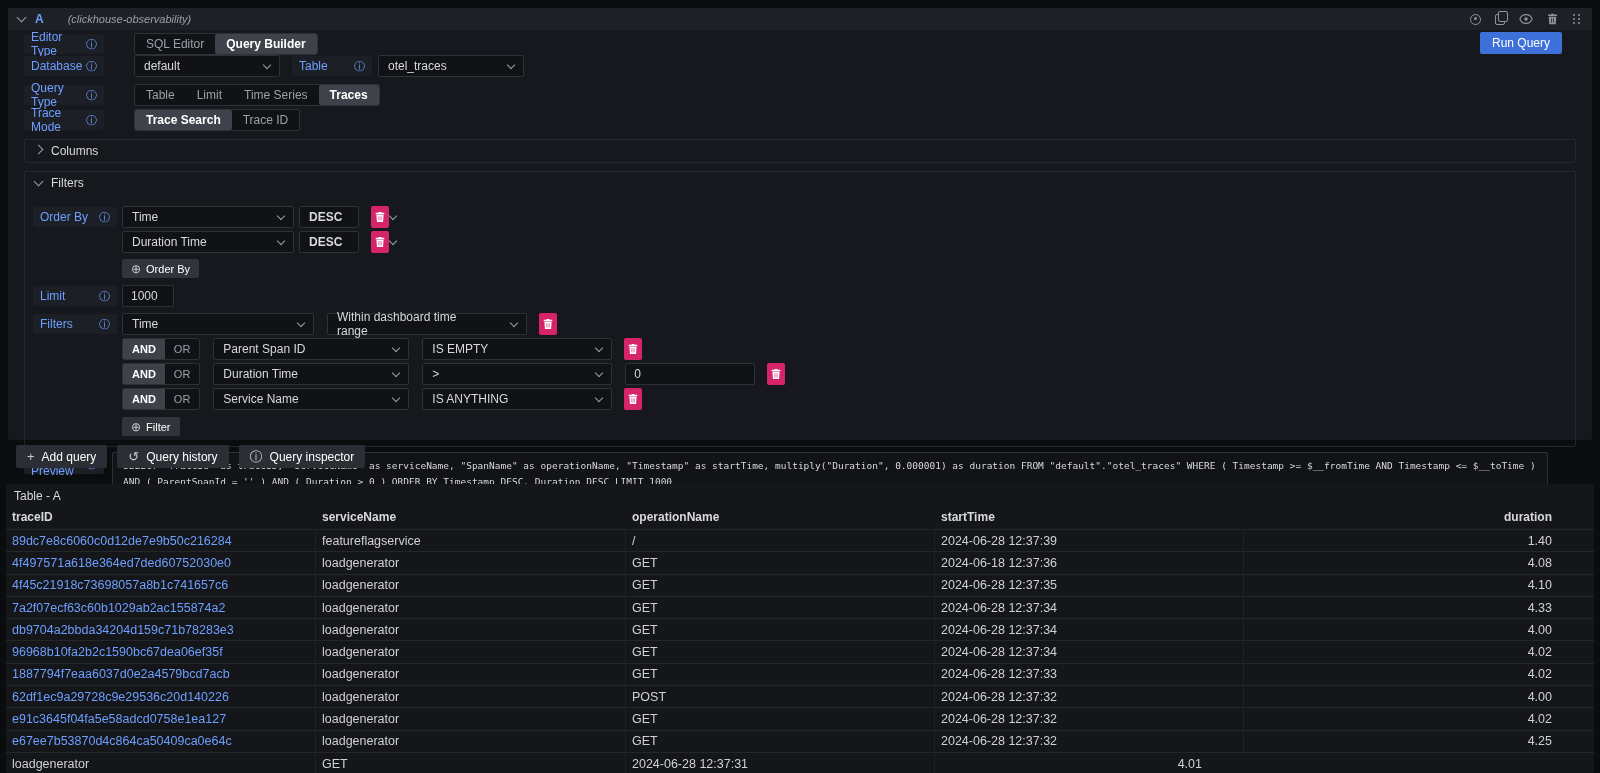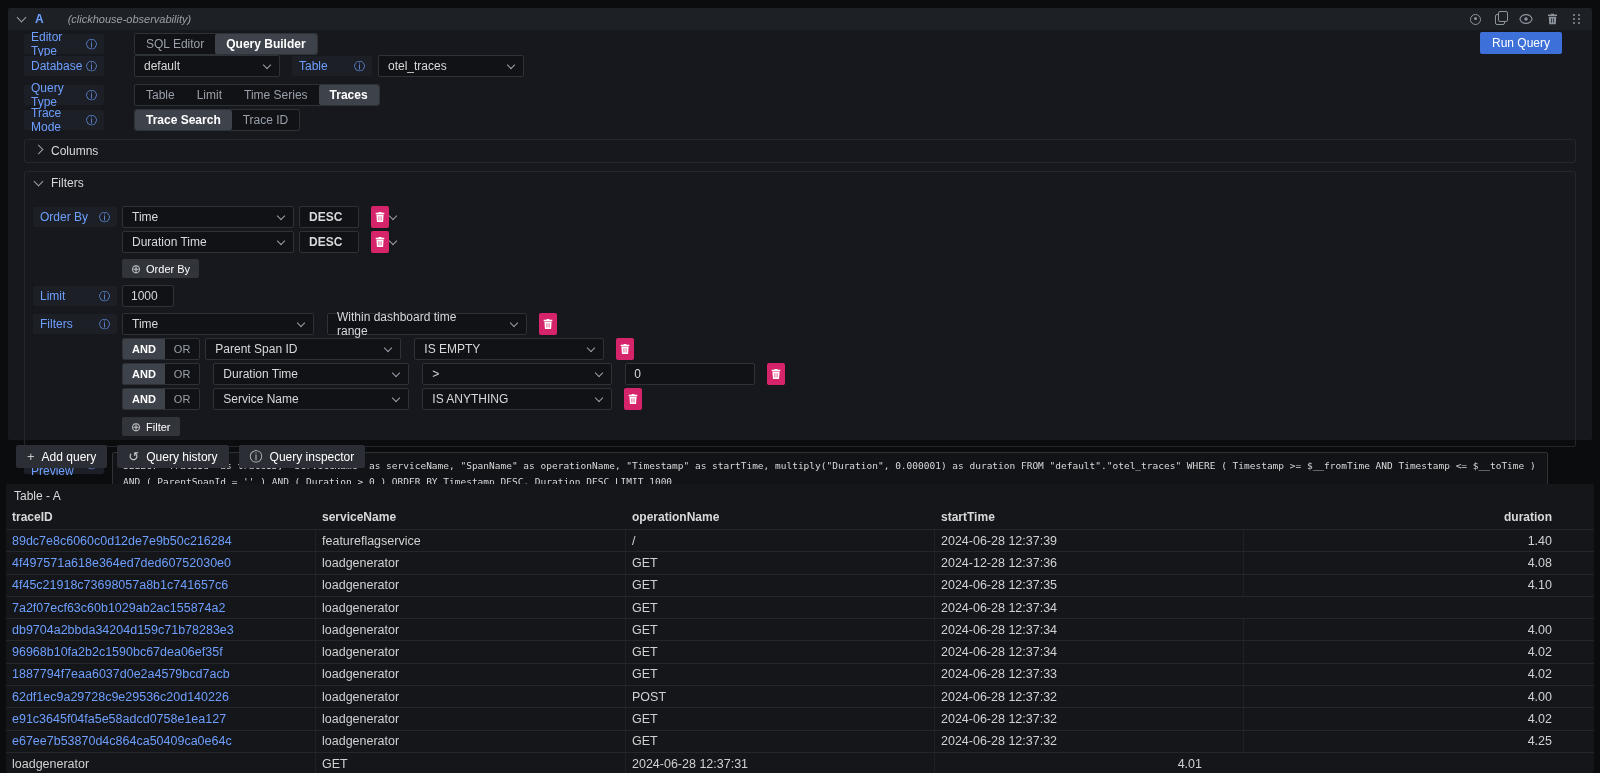--- a/index.html
+++ b/index.html
@@ -277,21 +277,21 @@
                 <path fill="#fff" d="M5 1h4v1h4v2H1V2h4V1zM2 5h10l-.7 10H2.7L2 5zm3 2v6h1V7H5zm3 0v6h1V7H8z"></path>
               </svg>
           </button>
         </div>
 
         <div class="brow indent">
           <div class="boolgroup">
             <span class="opt sel">AND</span>
             <span class="opt">OR</span>
           </div>
-          <div class="select" style="width:196px;">
+          <div class="select" style="width:196px;margin-left:8px">
             <span>Parent Span ID</span>
               <span class="caret"></span>
           </div>
           <div class="select" style="width:190px;margin-left:8px">
             <span>IS EMPTY</span>
               <span class="caret"></span>
           </div>
           <button class="trash-btn">
             <svg width="10" height="12" viewBox="0 0 14 16">
                 <path fill="#fff" d="M5 1h4v1h4v2H1V2h4V1zM2 5h10l-.7 10H2.7L2 5zm3 2v6h1V7H5zm3 0v6h1V7H8z"></path>
@@ -389,37 +389,38 @@
     <div class="tcell">featureflagservice</div>
     <div class="tcell">/</div>
     <div class="tcell">2024-06-28 12:37:39</div>
     <div class="tcell num">1.40</div>
   </div>
 
   <div class="trow">
     <div class="tcell link">4f497571a618e364ed7ded60752030e0</div>
     <div class="tcell">loadgenerator</div>
     <div class="tcell">GET</div>
-    <div class="tcell">2024-12-28 12:37:36</div>
+    <div class="tcell">2024-06-18 12:37:36</div>
     <div class="tcell num">4.08</div>
   </div>
 
   <div class="trow">
     <div class="tcell link">4f45c21918c73698057a8b1c741657c6</div>
     <div class="tcell">loadgenerator</div>
     <div class="tcell">GET</div>
     <div class="tcell">2024-06-28 12:37:35</div>
     <div class="tcell num">4.10</div>
   </div>
 
   <div class="trow">
     <div class="tcell link">7a2f07ecf63c60b1029ab2ac155874a2</div>
     <div class="tcell">loadgenerator</div>
     <div class="tcell">GET</div>
     <div class="tcell">2024-06-28 12:37:34</div>
+    <div class="tcell num">4.33</div>
   </div>
 
   <div class="trow">
     <div class="tcell link">db9704a2bbda34204d159c71b78283e3</div>
     <div class="tcell">loadgenerator</div>
     <div class="tcell">GET</div>
     <div class="tcell">2024-06-28 12:37:34</div>
     <div class="tcell num">4.00</div>
   </div>
 

